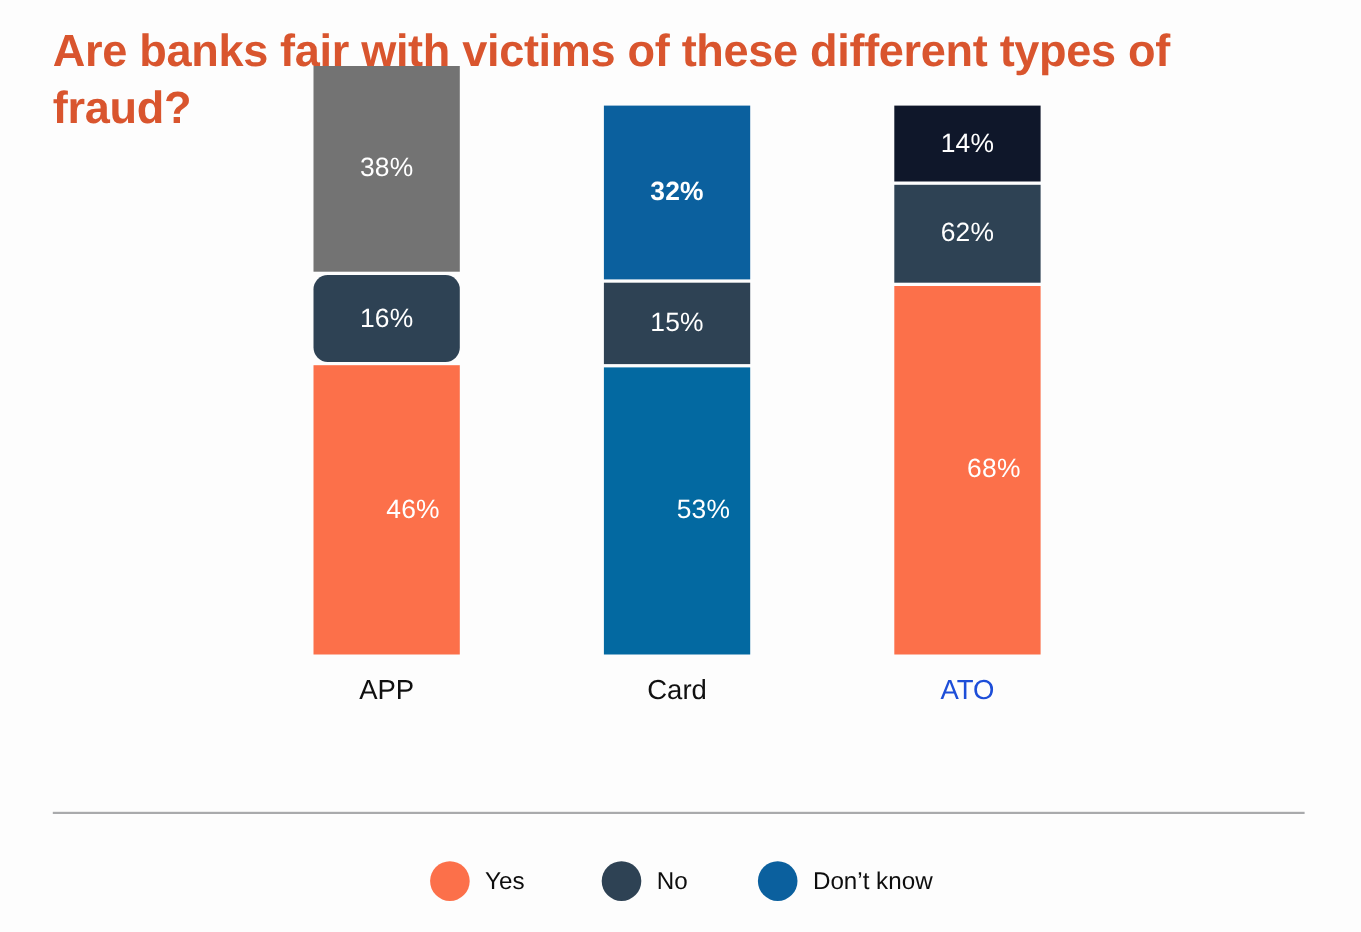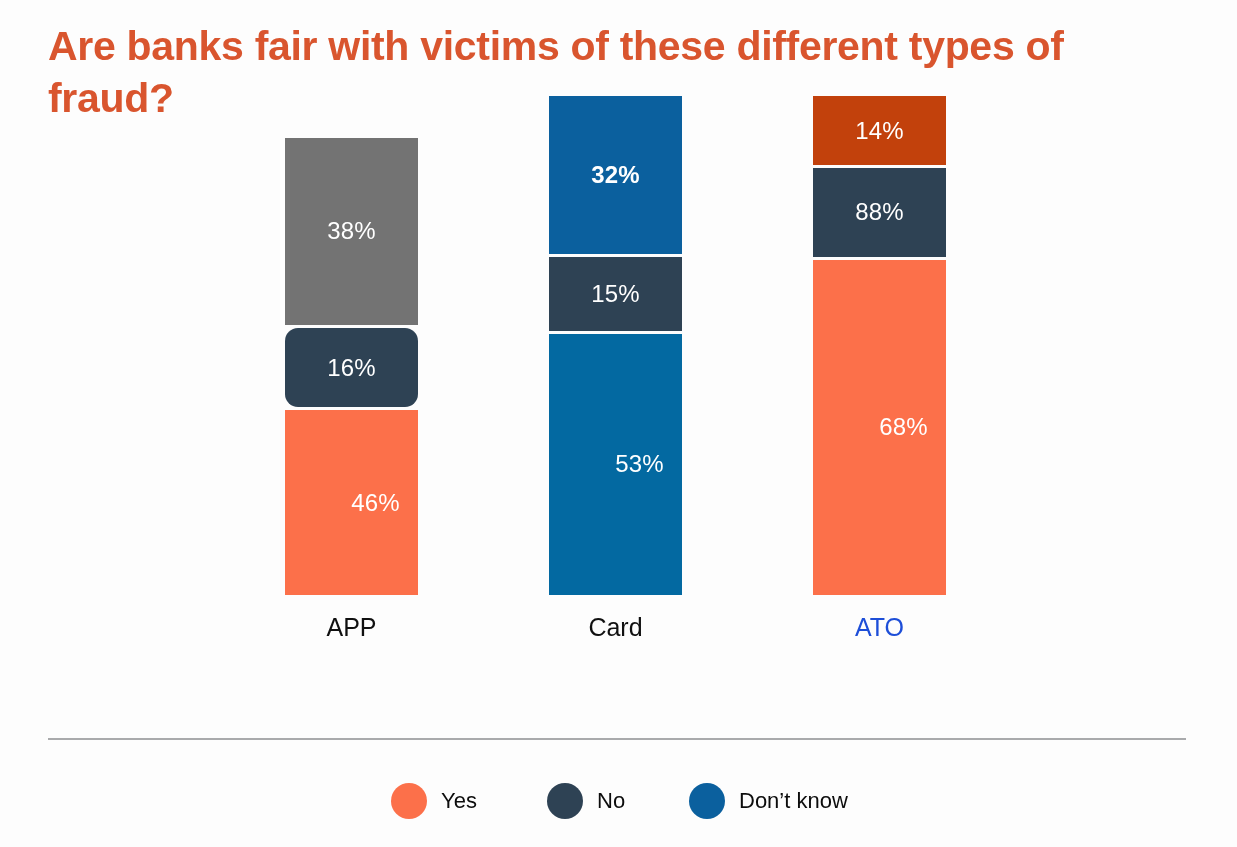--- a/index.html
+++ b/index.html
@@ -129,43 +129,43 @@
 
 <div class="plot-area">
 
   <div class="column col-0">
     <div class="segment" style="height: 187.34px; background: #737373;">
       <span class="segment-label" style="color: rgb(255, 255, 255);">38%</span>
     </div>
     <div class="segment" style="height: 78.88px; background: rgb(46, 66, 84); border-radius: 13px;">
       <span class="segment-label" style="color: rgb(255, 255, 255);">16%</span>
     </div>
-    <div class="segment" style="height: 185px; background: rgb(252, 112, 74);">
+    <div class="segment" style="height: 263px; background: rgb(252, 112, 74);">
       <span class="segment-label" style="color: rgb(255, 255, 255);">46%</span>
     </div>
   </div>
 
   <div class="column col-1">
     <div class="segment" style="height: 157.76px; background: rgb(11, 96, 158);">
       <span class="segment-label" style="color: rgb(255, 255, 255); font-weight: bold;">32%</span>
     </div>
     <div class="segment" style="height: 73.95px; background: rgb(46, 66, 84);">
       <span class="segment-label" style="color: rgb(255, 255, 255);">15%</span>
     </div>
     <div class="segment" style="height: 261.29px; background: #0369a1;">
       <span class="segment-label" style="color: rgb(255, 255, 255);">53%</span>
     </div>
   </div>
 
   <div class="column col-2">
-    <div class="segment" style="height: 69.02px; background: #c2410c;">
+    <div class="segment" style="height: 69.02px; background: #0f172a;">
       <span class="segment-label" style="color: rgb(255, 255, 255);">14%</span>
     </div>
     <div class="segment" style="height: 88.74px; background: rgb(46, 66, 84);">
-      <span class="segment-label" style="color: rgb(255, 255, 255);">88%</span>
+      <span class="segment-label" style="color: rgb(255, 255, 255);">62%</span>
     </div>
     <div class="segment" style="height: 335.24px; background: rgb(252, 112, 74);">
       <span class="segment-label" style="color: rgb(255, 255, 255);">68%</span>
     </div>
   </div>
 
   <div class="cat-label cat-0" style="color: rgb(16, 16, 16);">APP</div>
   <div class="cat-label cat-1" style="color: rgb(16, 16, 16);">Card</div>
   <div class="cat-label cat-2" style="color: #1d4ed8;">ATO</div>
 

